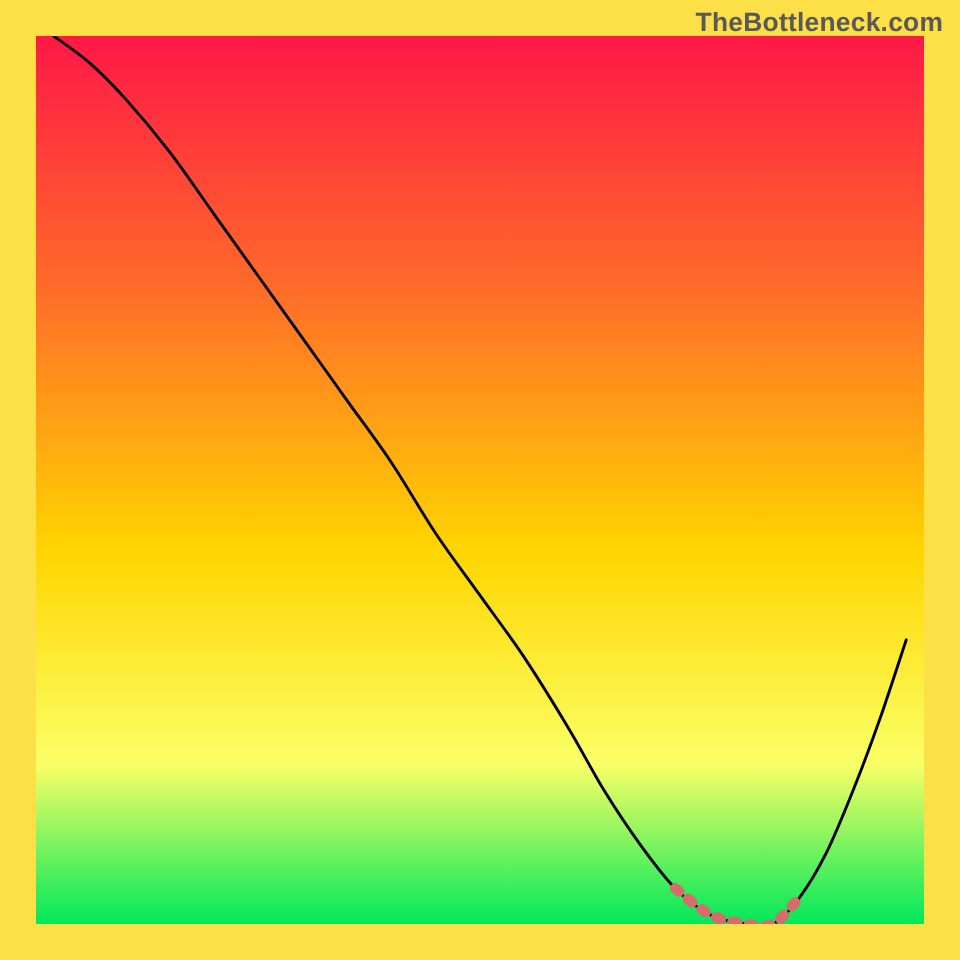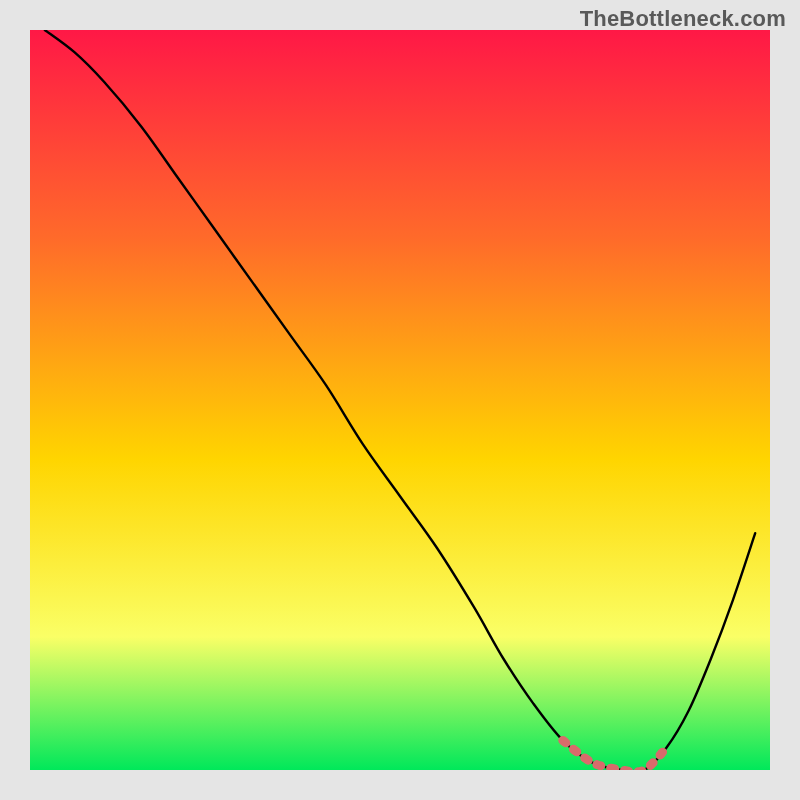--- a/index.html
+++ b/index.html
@@ -7,21 +7,21 @@
     padding: 0;
     width: 800px;
     height: 800px;
     background: #000;
     overflow: hidden;
   }
   .frame {
     position: relative;
     width: 800px;
     height: 800px;
-    background: #e5e5e5;
+    background: #fde047;
   }
   .watermark {
     position: absolute;
     top: 6px;
     right: 14px;
     font-family: Arial, Helvetica, sans-serif;
     font-size: 22px;
     font-weight: 600;
     color: #595959;
     letter-spacing: 0.2px;

